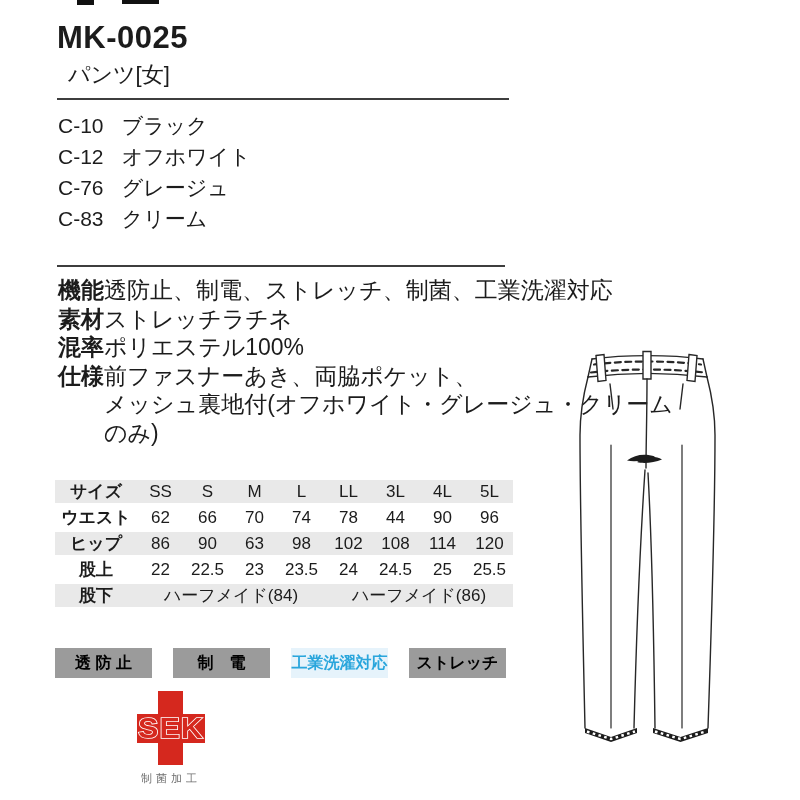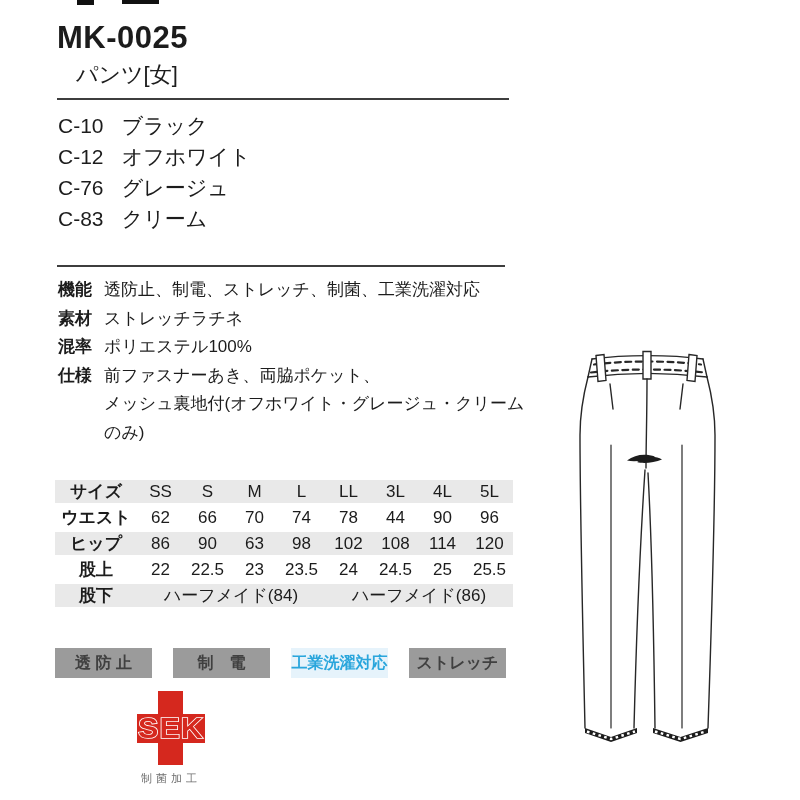--- a/index.html
+++ b/index.html
@@ -5,49 +5,49 @@
   * { margin:0; padding:0; box-sizing:border-box; }
   html,body { width:800px; height:800px; background:#ffffff; overflow:hidden;
     font-family:"Liberation Sans","DejaVu Sans",sans-serif; color:#1c1c1c; }
   .abs { position:absolute; }
 
   
   .frag { position:absolute; background:#111; }
 
   
   #model-no { left:57px; top:20px; font-size:31px; font-weight:bold; letter-spacing:0.5px; }
-  #category { left:76px; top:60px; font-size:22px; }
+  #category { left:68px; top:60px; font-size:22px; }
 
   .rule { position:absolute; height:2.4px; background:#3e3e3e; }
   #rule1 { left:57px; top:98px;  width:452px; }
   #rule2 { left:57px; top:265px; width:448px; }
 
   
   #color-list { left:58px; top:110px; font-size:21px; line-height:31px; }
   .color-row span.code { display:inline-block; min-width:58px; }
 
   
-  #specs { left:58px; top:276px; font-size:17px; line-height:28.5px; }
+  #specs { left:58px; top:276px; font-size:23px; line-height:28.5px; }
   .spec-row { display:flex; }
   .spec-label { font-weight:bold; width:46px; flex:0 0 46px; }
   .spec-value { }
   .spec-cont { padding-left:46px; }
 
   
   #size-table { left:55px; top:477px; border-collapse:separate; border-spacing:0 3px;
     table-layout:fixed; width:458px; font-size:17px; }
   #size-table td { height:18px; text-align:center; vertical-align:middle; padding:0;margin-top:24px; }
   #size-table td.rowlabel { font-weight:bold; width:82px; }
   #size-table tr.stripe td { background:#e9e9e9; }
 
   
   #badges { left:55px; top:648px; display:flex; gap:21px; }
   .badge { width:97px; height:30px; display:flex; align-items:center; justify-content:center;
     font-size:16px; font-weight:bold; white-space:nowrap; }
-  .badge-gray { background:#9b9b9b; color:#404040; }
+  .badge-gray { background:#9b9b9b; color:#000000; }
   .badge-blue { background:#e6f3fb; color:#2aa6dc; }
 
   
   #sek { left:128px; top:684px; }
 
   
   #pants { left:530px; top:320px; }
 </style>
 </head>
 <body>

